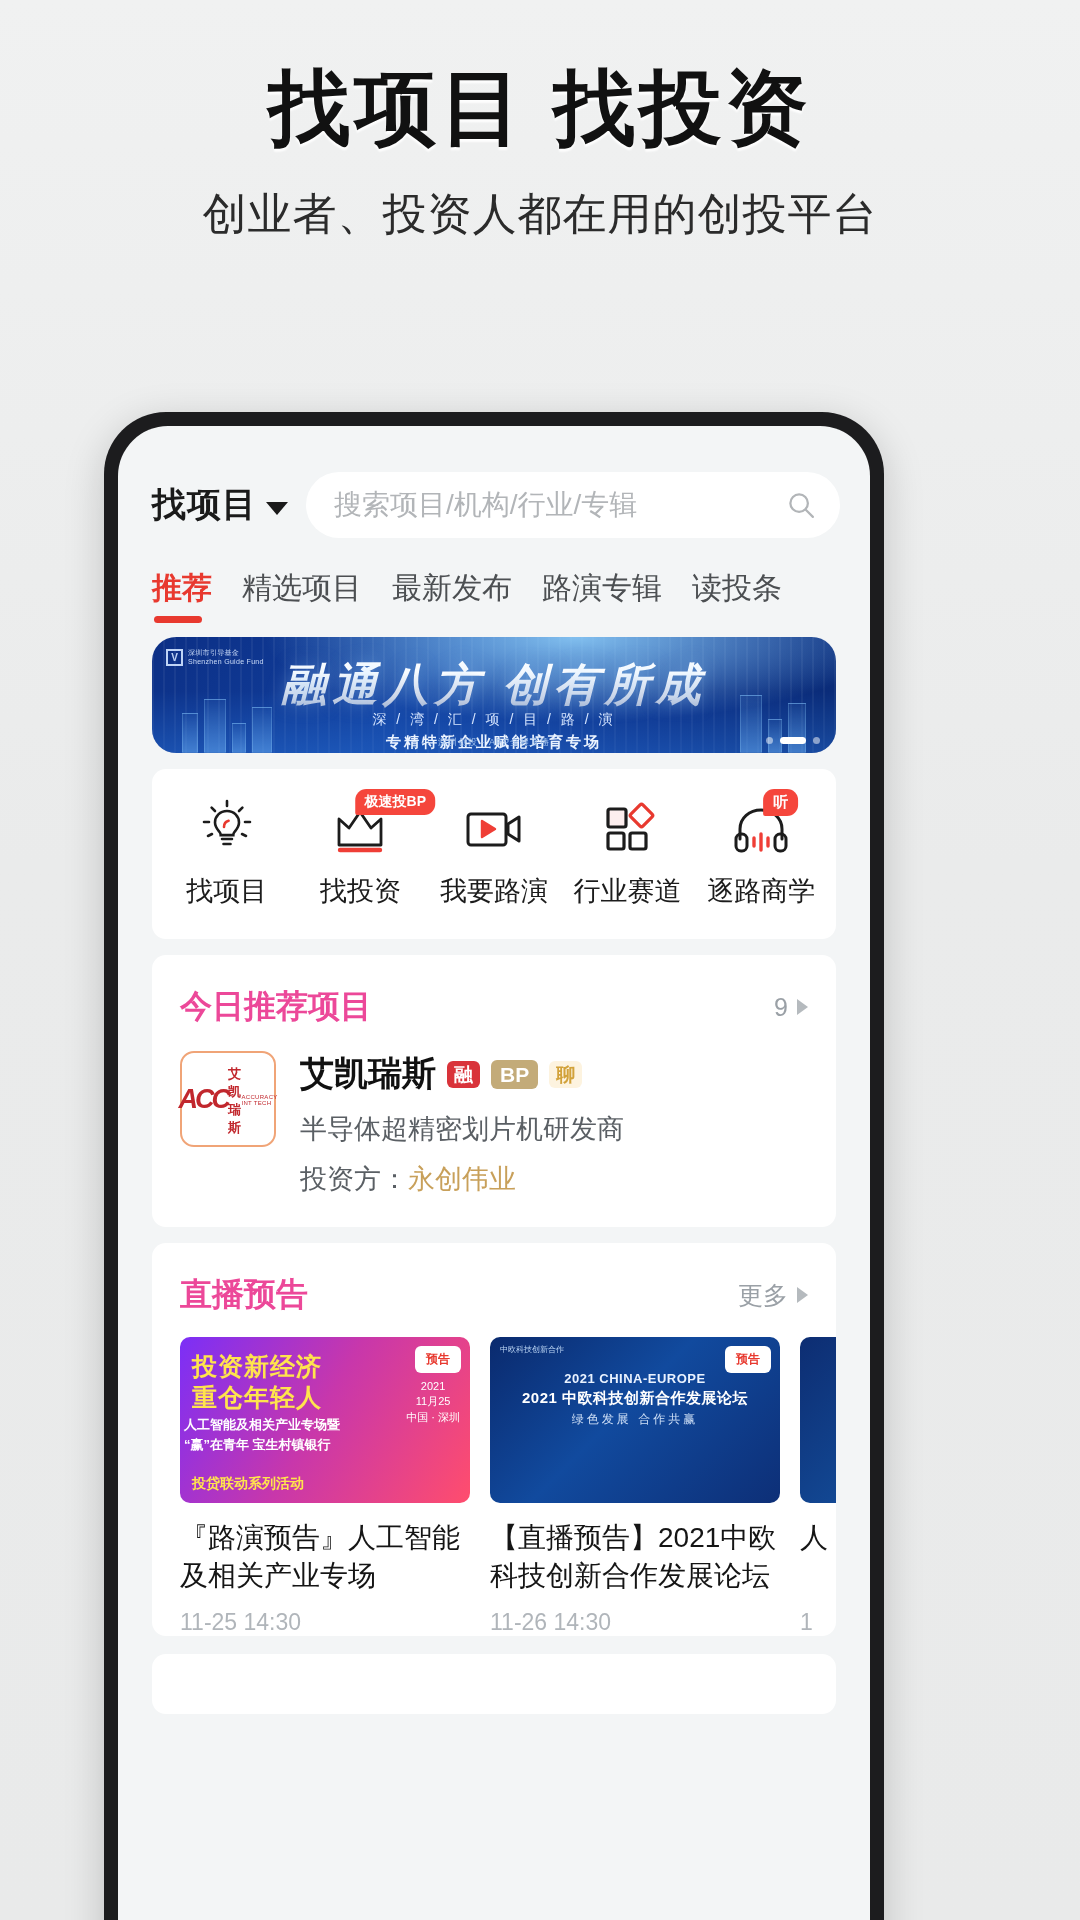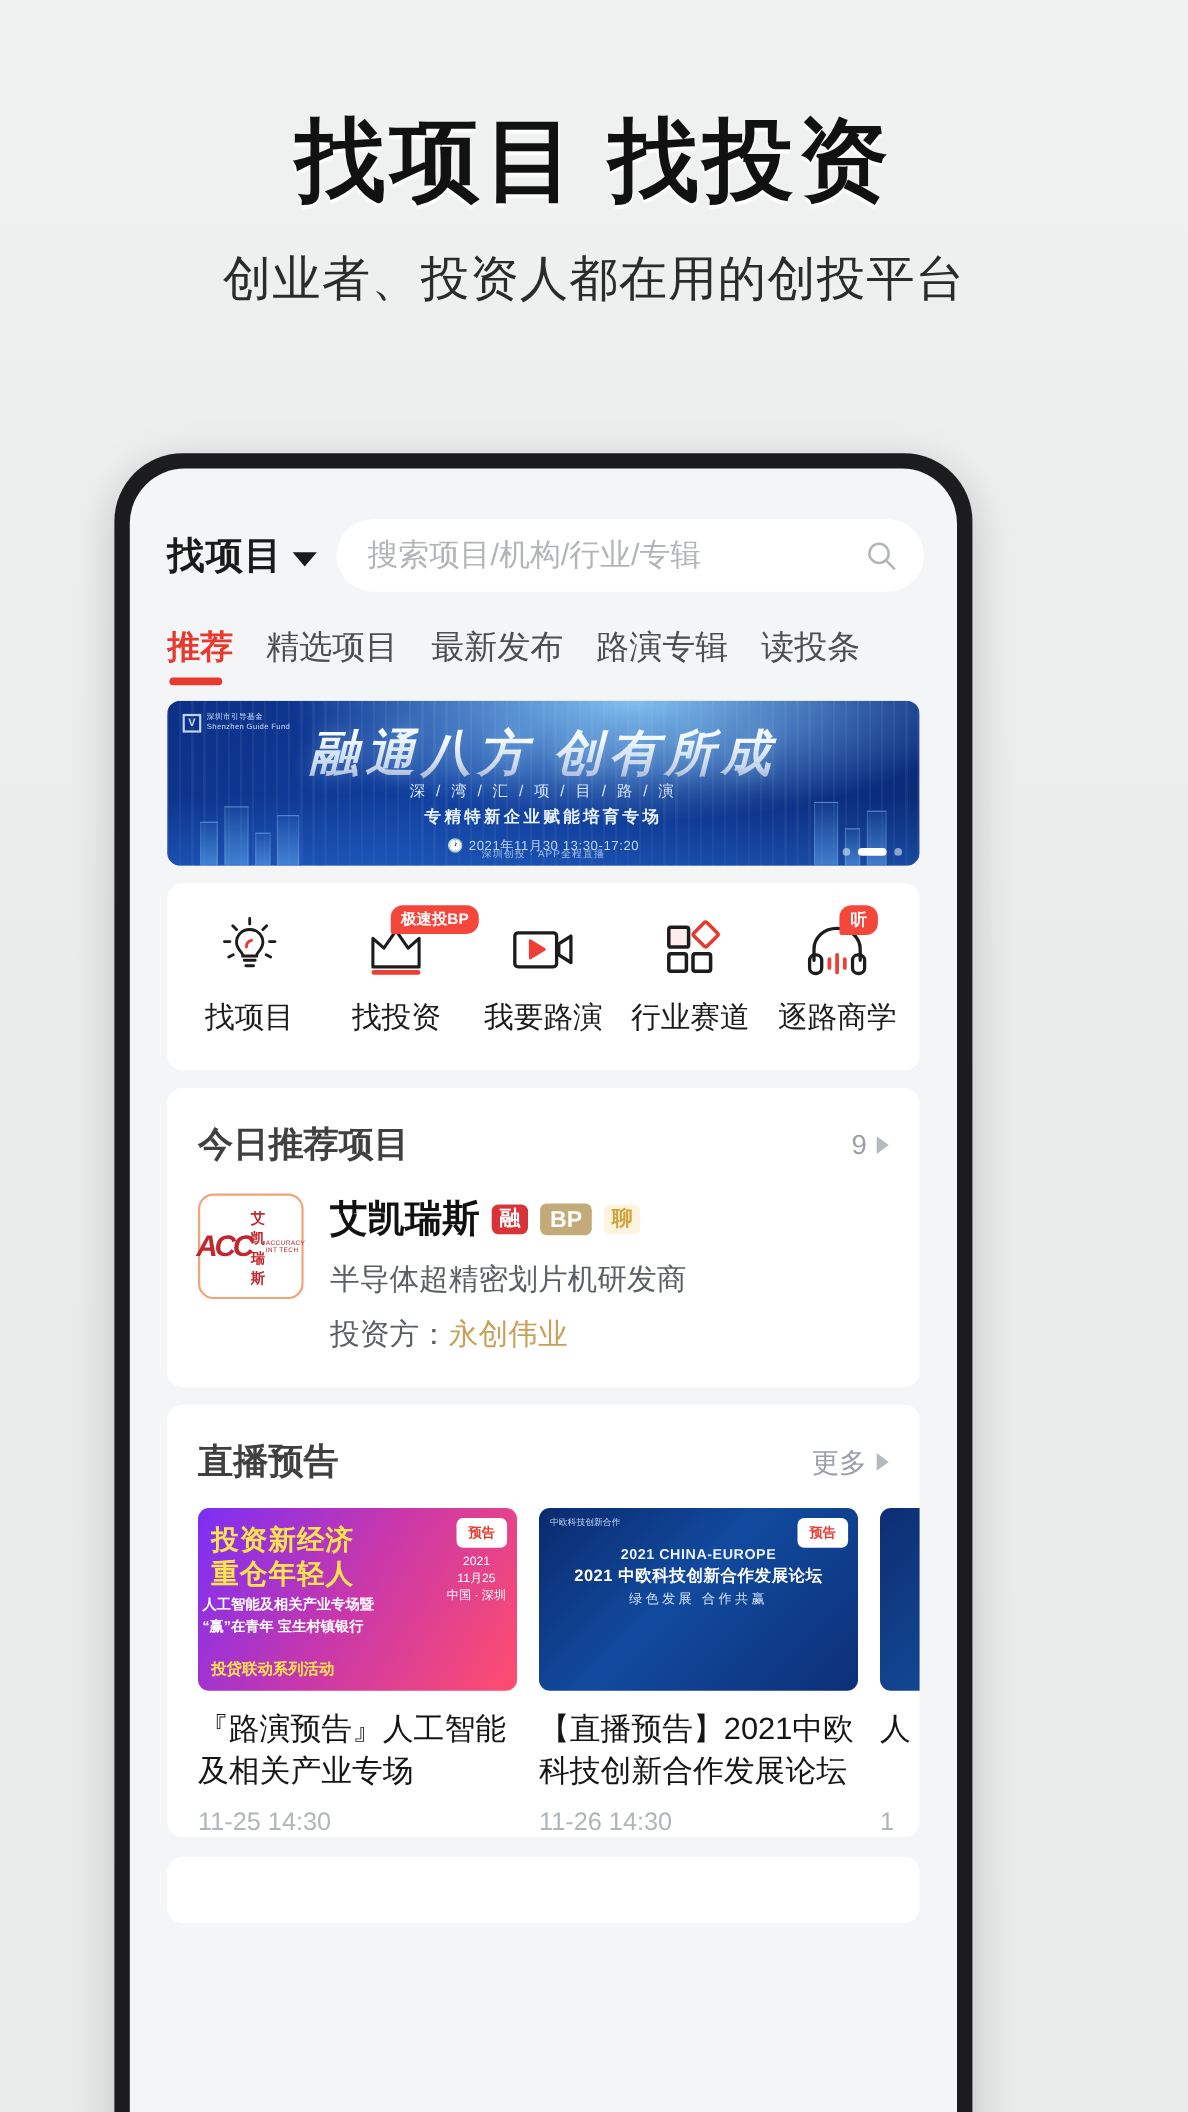--- a/index.html
+++ b/index.html
@@ -3,21 +3,21 @@
 <meta charset="utf-8">
 <style>
   * { box-sizing: border-box; margin: 0; padding: 0; }
   body {
     width: 1080px; height: 1920px;
     font-family: "Liberation Sans", "DejaVu Sans", sans-serif;
     background: linear-gradient(180deg,#f0f1f1 0%,#eaebeb 45%,#e9eaea 100%);
     overflow: hidden;
     position: relative;
   }
-  .hero { text-align:center; padding-top:104px; }
+  .hero { text-align:center; padding-top:65px; }
   .hero-title {
     font-size: 82px; font-weight: 700; color:#111; letter-spacing: 4px;
     line-height: 1.05; text-shadow: 0 3px 2px rgba(255,255,255,.9);
   }
   .hero-sub {
     margin-top: 34px; font-size: 44px; color:#2b2b2b; letter-spacing:1px;
   }
 
   
   .phone {
@@ -52,21 +52,21 @@
   .tabs { display:flex; align-items:flex-start; gap:30px; padding: 30px 34px 0 34px; }
   .tab { font-size:30px; color:#4c4f52; position:relative; padding-bottom:14px; }
   .tab.active { color:#e8392f; font-weight:700; }
   .tab.active::after{
     content:""; position:absolute; left:2px; bottom:0; width:48px; height:7px;
     background:#e8392f; border-radius:4px;
   }
 
   
   .banner {
-    margin: 14px 34px 0 34px; height: 150px; border-radius: 12px; overflow:hidden;
+    margin: 14px 34px 0 34px; height: 116px; border-radius: 24px; overflow:hidden;
     position:relative;
     background:
       radial-gradient(ellipse at 62% 0%, rgba(150,215,255,.85) 0%, rgba(30,90,190,0) 52%),
       repeating-linear-gradient(90deg, rgba(255,255,255,.055) 0 2px, rgba(255,255,255,0) 2px 11px),
       linear-gradient(135deg,#0c2f85 0%,#11409f 40%,#0b2f86 75%,#0a2a72 100%);
   }
   .bn-logo{ position:absolute; left:14px; top:12px; display:flex; align-items:center; gap:5px; opacity:.92;}
   .bn-logo-mark{width:17px;height:17px;border:2px solid #cfe2ff;display:flex;align-items:center;justify-content:center;font-size:10px;color:#cfe2ff;font-weight:700;}
   .bn-logo-txt{font-size:7px;line-height:1.25;color:#d6e6ff;letter-spacing:.3px;}
   .bn-main{
@@ -98,21 +98,21 @@
   .qa-label { font-size:27px; color:#1c1c1c; }
   .badge {
     position:absolute; left:50%; top:-6px; transform:translateX(-6%);
     background:#f5463c; color:#fff; font-size:14px; font-weight:700;
     padding:4px 9px; border-radius:11px 11px 11px 2px; white-space:nowrap;
   }
   .badge.small { font-size:15px; padding:4px 10px; transform:translateX(6%); }
 
   
   .sec-head { display:flex; align-items:center; justify-content:space-between; padding: 30px 28px 0 28px; }
-  .sec-title { font-size:32px; font-weight:700; color:#404040; }
+  .sec-title { font-size:32px; font-weight:700; color:#ec4899; }
   .sec-more { display:flex; align-items:center; gap:9px; font-size:25px; color:#9aa0a6; }
   .arrow-r { width:0;height:0;border-top:8px solid transparent;border-bottom:8px solid transparent;border-left:11px solid #b5babe;}
 
   
   .proj { display:flex; gap:24px; padding: 22px 28px 30px 28px; }
   .proj-logo {
     width:96px;height:96px;border-radius:14px;border:2px solid #f0a477;background:#fff;
     display:flex;flex-direction:row;align-items:center;justify-content:center;flex:0 0 auto;
   }
   .logo-mark{ font-size:27px; font-weight:800; font-style:italic; color:#c1272d; letter-spacing:-3px; line-height:1;}

